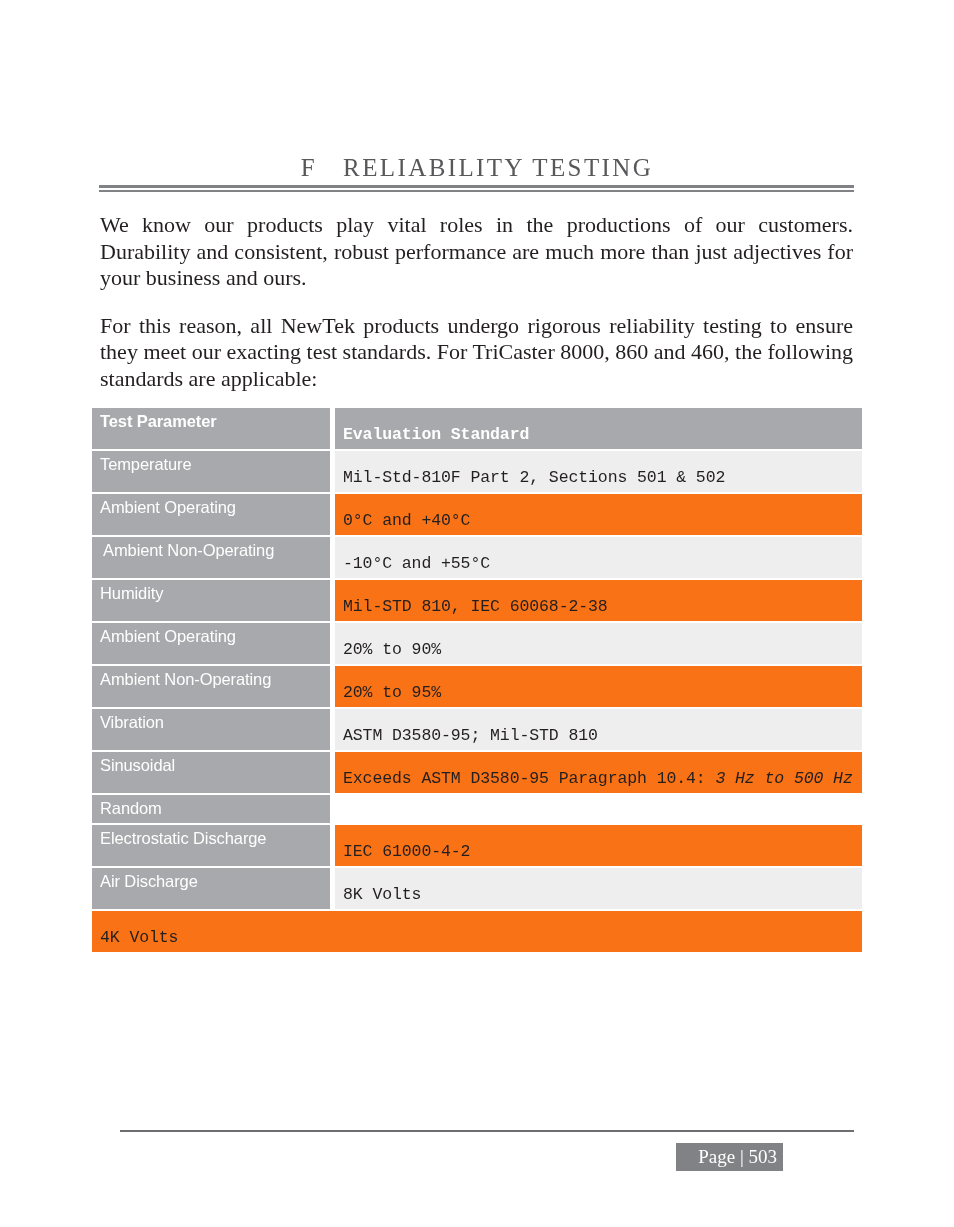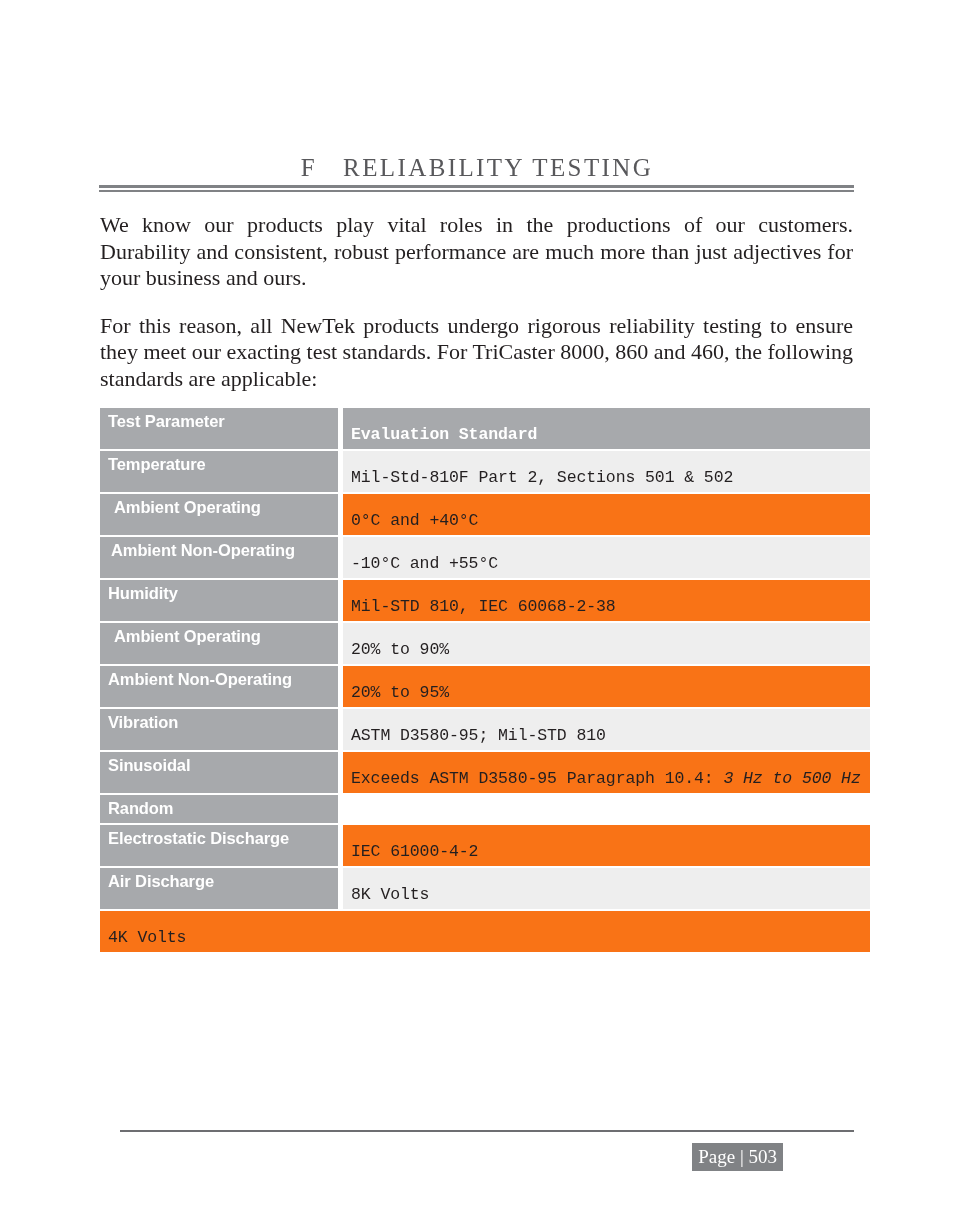--- a/index.html
+++ b/index.html
@@ -78,45 +78,44 @@
     margin: 0 0 21px 0;
   }
   .para:last-child { margin-bottom: 16px; }
 
   
   .spec-table {
     position: absolute;
     left: 92px;
     top: 408px;
     width: 770px;
-    margin-left: 8px;
   }
   .trow {
     display: flex;
     width: 100%;
     align-items: stretch;
     margin-bottom: 2px;
   }
   .trow:last-child { margin-bottom: 0; }
 
   .cell-param {
     width: 238px;
     flex: 0 0 238px;
     background: #a7a9ac;
     color: #ffffff;
     font-family: "Liberation Sans", "DejaVu Sans", sans-serif;
     font-size: 16.5px;
-    font-weight: bold;
+    font-weight: normal;
     line-height: 25px;
     padding: 1px 6px 2px 8px;
     box-sizing: border-box;
     margin-right: 5px;
     letter-spacing: -0.1px;
   }
-  .cell-param.indent-1 { padding-left: 14px; }
+  .cell-param.indent-1 { padding-left: 8px; }
   .cell-param.indent-2 { padding-left: 11px; }
 
   .cell-value {
     flex: 1 1 auto;
     background: #eeeeee;
     color: #231f20;
     font-family: Liberation Mono, monospace;
     font-size: 16.5px;
     line-height: 25px;
     padding: 14px 8px 2px 8px;
@@ -148,21 +147,21 @@
   }
   .page-number {
     position: absolute;
     right: 99px;
     top: 1143px;
     background: #808285;
     color: #ffffff;
     font-family: "Liberation Serif", "DejaVu Serif", serif;
     font-size: 19px;
     line-height: 25px;
-    padding: 1px 6px 2px 6px;
+    padding: 1px 6px 2px 22px;
     white-space: pre;
   }
 </style>
 </head>
 <body>
 
 <div class="page">
 
   <div class="chapter-heading">F   RELIABILITY TESTING</div>
 

